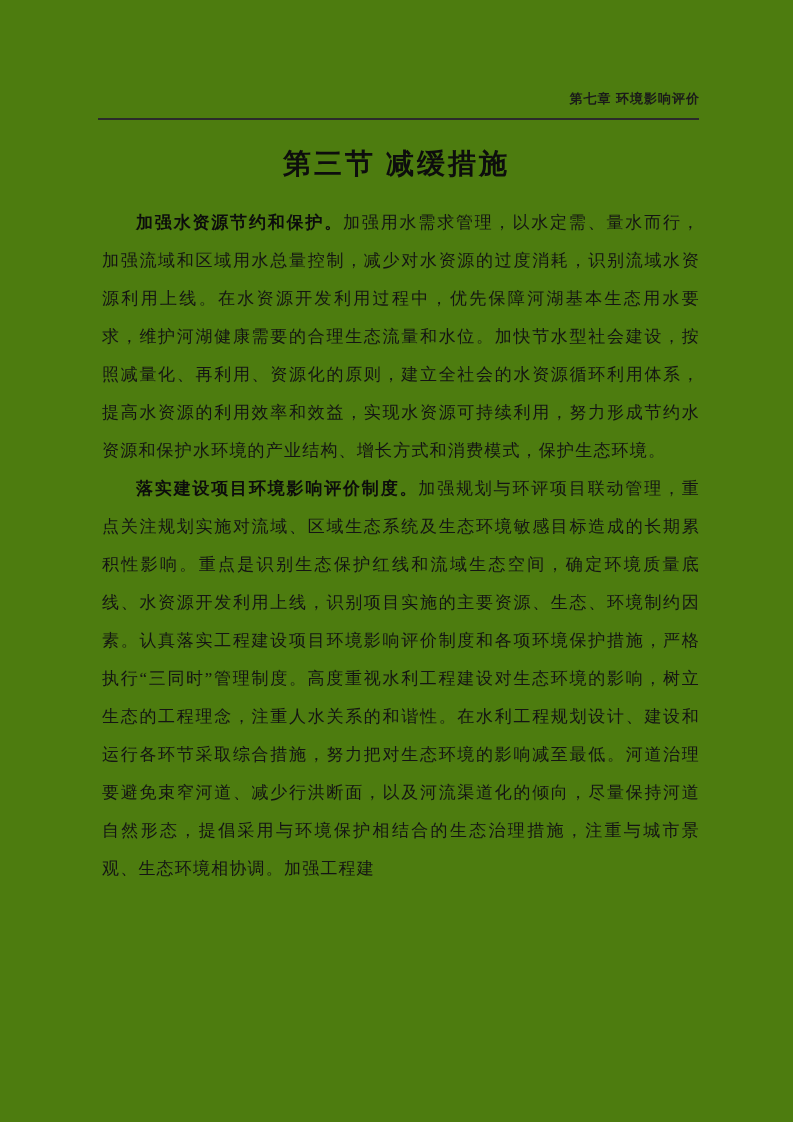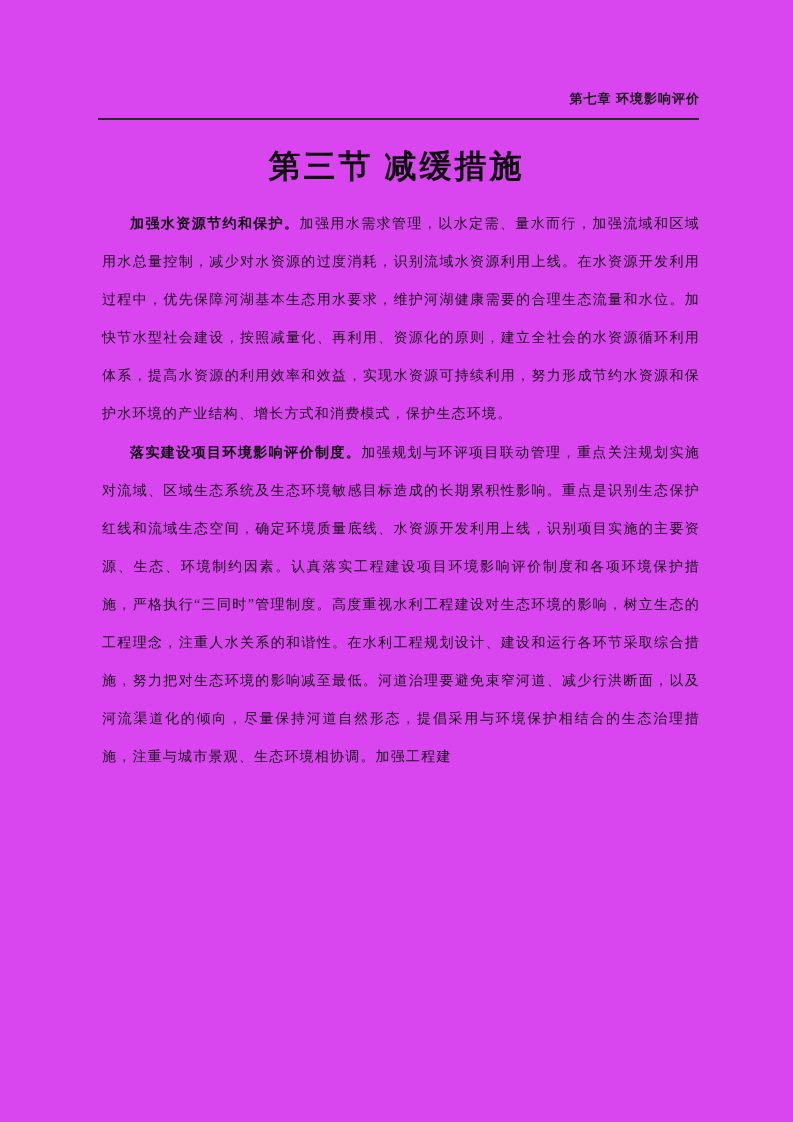--- a/index.html
+++ b/index.html
@@ -4,21 +4,21 @@
 <style>
   html, body {
     margin: 0;
     padding: 0;
     background: #ffffff;
   }
   .page {
     position: relative;
     width: 793px;
     height: 1122px;
-    background: #d946ef;
+    background: #4d7c0f;
     overflow: hidden;
     font-family: "Liberation Serif", "DejaVu Serif", serif;
     color: #111111;
   }
   .running-header {
     position: absolute;
     top: 90px;
     right: 93px;
     font-family: "Liberation Sans", "DejaVu Sans", sans-serif;
     font-weight: bold;
@@ -37,33 +37,33 @@
   }
   .section-title {
     position: absolute;
     top: 145px;
     left: 0;
     width: 100%;
     margin: 0;
     text-align: center;
     font-family: "Liberation Serif", "DejaVu Serif", serif;
     font-weight: bold;
-    font-size: 32px;
+    font-size: 28px;
     letter-spacing: 3px;
     color: #0d0d0d;
   }
   .content {
     position: absolute;
     top: 204px;
     left: 102px;
     width: 598px;
   }
   .body-para {
     margin: 0;
-    font-size: 14px;
+    font-size: 17px;
     line-height: 38px;
     letter-spacing: 1.2px;
     text-align: justify;
     text-indent: 2em;
     word-break: break-all;
     color: #141414;
   }
   .lead {
     font-weight: bold;
     font-family: "Liberation Sans", "DejaVu Sans", sans-serif;

